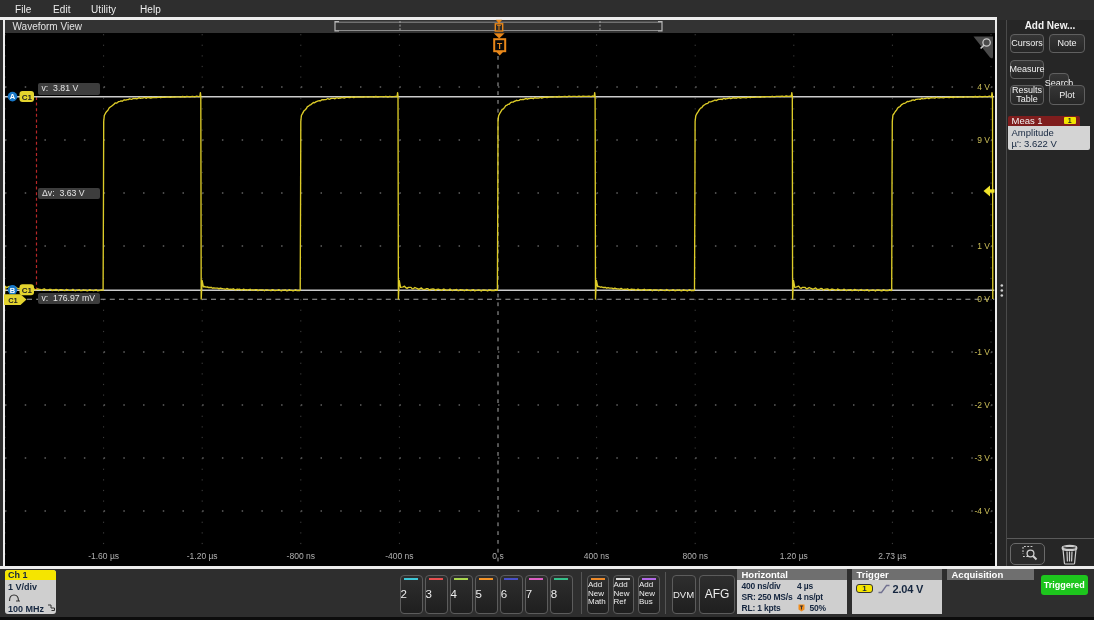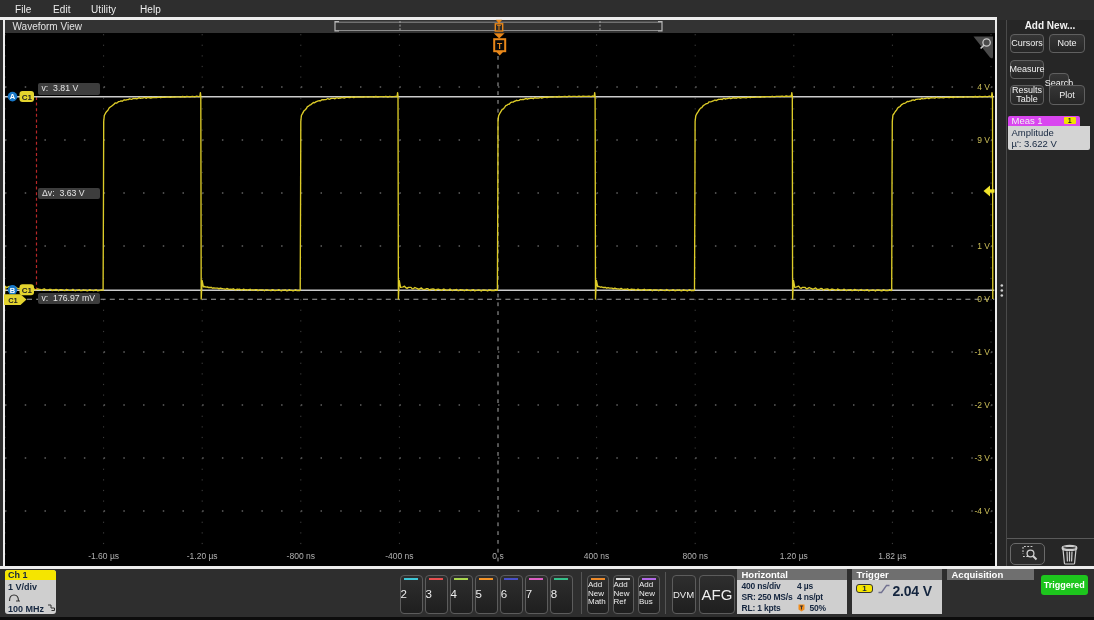--- a/index.html
+++ b/index.html
@@ -40,21 +40,21 @@
 <div class="vlab" style="top:453px">-3 V</div>
 <div class="vlab" style="top:506px">-4 V</div>
 <div class="tlab" style="left:73.6px">-1.60 µs</div>
 <div class="tlab" style="left:172.2px">-1.20 µs</div>
 <div class="tlab" style="left:270.8px">-800 ns</div>
 <div class="tlab" style="left:369.4px">-400 ns</div>
 <div class="tlab" style="left:468px">0 s</div>
 <div class="tlab" style="left:566.6px">400 ns</div>
 <div class="tlab" style="left:665.2px">800 ns</div>
 <div class="tlab" style="left:763.8px">1.20 µs</div>
-<div class="tlab" style="left:862.4px">1.82 µs</div>
+<div class="tlab" style="left:862.4px">2.73 µs</div>
 </div>
 <svg class="a" style="left:0;top:0;z-index:3" width="1094" height="620" viewBox="0 0 1094 620">
 <defs>
       <clipPath id="pc">
         <rect x="5" y="32.5" width="989.5" height="533.5"></rect>
       </clipPath>
     </defs>
 <g clip-path="url(#pc)">
 <line x1="5" y1="34.1" x2="5" y2="563.9" stroke="#414141" stroke-width="1" stroke-dasharray="1.2 9.4"></line>
 <line x1="103.6" y1="34.1" x2="103.6" y2="563.9" stroke="#414141" stroke-width="1" stroke-dasharray="1.2 9.4"></line>
@@ -124,21 +124,21 @@
 <div class="a" style="left:997px;top:19.5px;width:97px;height:546.5px;background:#262626">
 <div class="a" style="left:9px;top:0;width:1px;height:546.5px;background:#4a4a4a"></div>
 <div class="a" style="left:9px;top:0;width:88px;text-align:center;font-size:10px;font-weight:700;color:#f2f2f2">Add New...</div>
 </div>
 <div class="btn" style="left:1010px;top:33.5px;width:34px;height:19px">Cursors</div>
 <div class="btn" style="left:1049px;top:33.5px;width:36px;height:19px">Note</div>
 <div class="btn" style="left:1010px;top:59.5px;width:34px;height:19px">Measure</div>
 <div class="btn" style="left:1049px;top:73px;width:20px;height:19px">Search</div>
 <div class="btn" style="left:1010px;top:84.5px;width:34px;height:20px;line-height:9px">Results<br>Table</div>
 <div class="btn" style="left:1049px;top:84.5px;width:36px;height:20px">Plot</div>
-<div class="a" style="left:1007.5px;top:115.5px;width:72px;height:10.5px;background:#d946ef;border-radius:2px 2px 0 0">
+<div class="a" style="left:1007.5px;top:115.5px;width:72px;height:10.5px;background:#7f1d1d;border-radius:2px 2px 0 0">
 <span style="position:absolute;left:4px;top:0;font-size:9.5px;line-height:10.5px;color:#f2f2f2">Meas 1</span>
 <span style="position:absolute;right:4px;top:1px;width:11.5px;height:7.5px;background:#f2e400;border-radius:1px;color:#222;font-size:7px;line-height:7.5px;text-align:center;font-weight:700">1</span>
   </div>
 <div class="a" style="left:1007.5px;top:126px;width:82px;height:23.5px;background:#d4d4d4;border-radius:0 0 2px 2px;color:#15263f;font-size:9.5px;padding:1px 0 0 4px;line-height:11px">Amplitude<br>µ': 3.622 V</div>
 <div class="a" style="left:1007px;top:537.5px;width:87px;height:1px;background:#5a5a5a"></div>
 <div class="a" style="left:1010px;top:543px;width:35px;height:21.5px;background:#2a2a2a;border:1.5px solid #6a6a6a;border-radius:5px">
 <svg width="32" height="18.5" viewBox="0 0 32 18.5">
 <g stroke="#d0d0d0" fill="none">
 <path d="M12,3 L12,10 M12,12.5 L17,12.5" stroke-width="1.1" stroke-dasharray="1.8 1.5"></path>
 <path d="M13,2.5 L22,2.5" stroke-width="1.1" stroke-dasharray="1.8 1.5"></path>
@@ -205,21 +205,21 @@
     <div class="tick" style="background:#d9d9d9"></div>
     <div style="margin-top:5.5px">Add<br>New<br>Ref</div>
   </div>
 <div class="chbtn" style="left:638px;width:21.5px;font-size:8px;line-height:8.5px">
     <div class="tick" style="background:#b269e8"></div>
     <div style="margin-top:5.5px">Add<br>New<br>Bus</div>
   </div>
 <div class="a" style="left:580.5px;top:572px;width:1px;height:42px;background:#555"></div>
 <div class="a" style="left:664.5px;top:572px;width:1px;height:42px;background:#555"></div>
 <div class="chbtn" style="left:671.5px;width:24px;font-size:9.5px;display:flex;align-items:center;justify-content:center">DVM</div>
-<div class="chbtn" style="left:699px;width:36px;font-size:15px;display:flex;align-items:center;justify-content:center">AFG</div>
+<div class="chbtn" style="left:699px;width:36px;font-size:12px;display:flex;align-items:center;justify-content:center">AFG</div>
 <div class="panel" style="left:736.5px;width:110px">
 <div class="phead">Horizontal</div>
 <div class="pbody">
 <div class="prow" style="top:1.5px">400 ns/div</div>
       <div class="prow" style="top:1.5px;left:60.5px">4 µs</div>
 <div class="prow" style="top:12.5px">SR: 250 MS/s</div>
       <div class="prow" style="top:12.5px;left:60.5px">4 ns/pt</div>
 <div class="prow" style="top:23.5px">RL: 1 kpts</div>
 <svg class="prow" style="top:24px;left:61px" width="7" height="8" viewBox="0 0 7 8">
         <polygon points="0.5,0.5 6.5,0.5 6.5,5.5 3.5,7.5 0.5,5.5" fill="#ef8b1a"></polygon>
@@ -228,18 +228,18 @@
 <div class="prow" style="top:23.5px;left:73px">50%</div>
 </div>
   </div>
 <div class="panel" style="left:851.5px;width:90px">
 <div class="phead">Trigger</div>
 <div class="pbody">
 <div style="position:absolute;left:4.5px;top:4px;width:16.5px;height:9.5px;background:#f5e500;border:1px solid #333;border-radius:3px;color:#15263f;font-size:8px;font-weight:700;text-align:center;line-height:8px">1</div>
 <svg style="position:absolute;left:26px;top:4px" width="12" height="10" viewBox="0 0 12 10">
         <path d="M0.5,8.5 L3.5,8.5 L8.5,1.5 L11.5,1.5" fill="none" stroke="#707090" stroke-width="1.3"></path>
       </svg>
-<div class="prow" style="left:41px;top:3.5px;font-size:14px">2.04 V</div>
+<div class="prow" style="left:41px;top:3.5px;font-size:11px">2.04 V</div>
 </div>
   </div>
 <div class="panel" style="left:946.5px;width:87.5px">
 <div class="phead">Acquisition</div>
   </div>
 <div class="a" style="left:1040.5px;top:574.5px;width:47.5px;height:20px;background:#1dc51d;border-radius:3px;color:#fff;font-size:9px;font-weight:700;text-align:center;line-height:20px">Triggered</div>
 </body></html>

